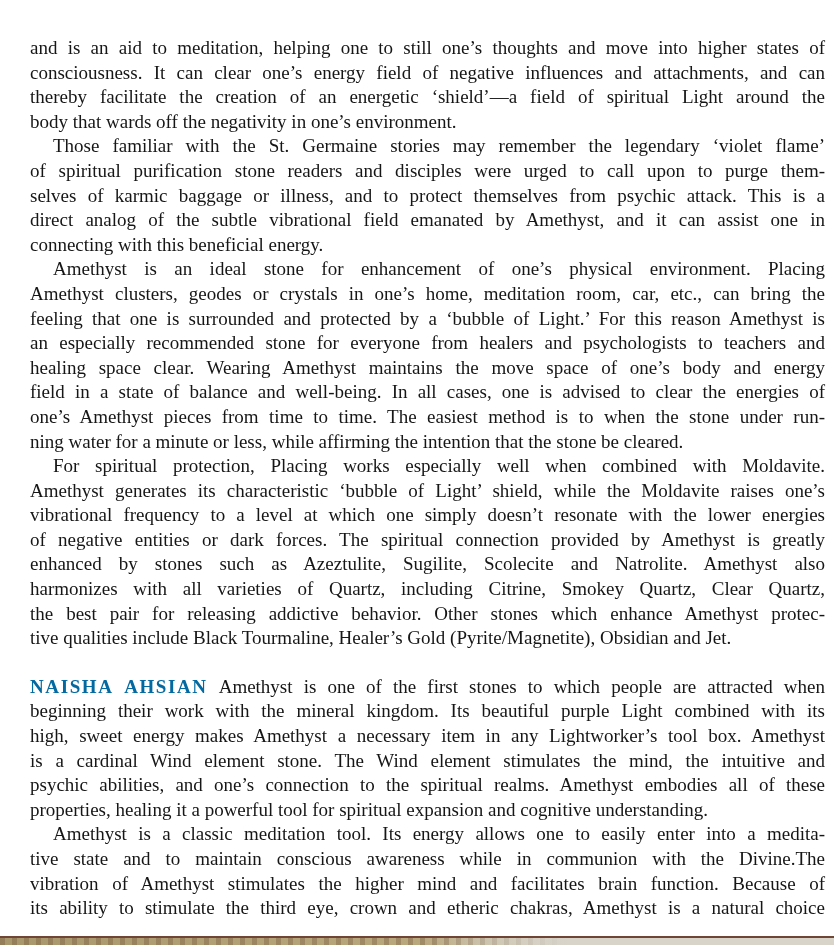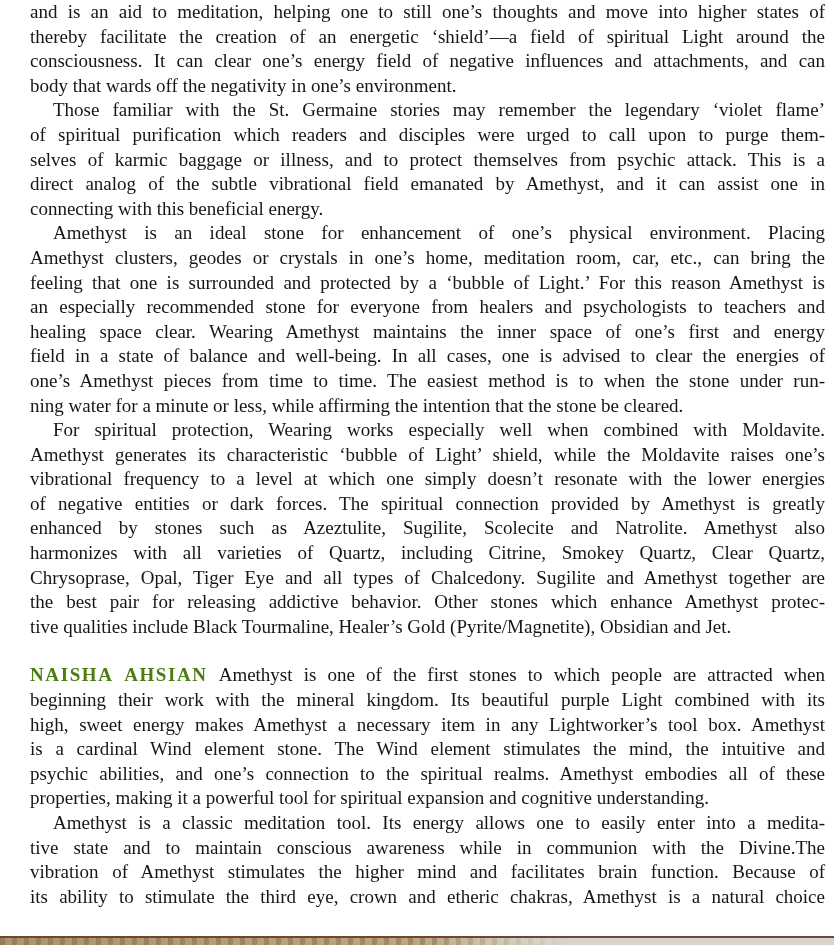--- a/index.html
+++ b/index.html
@@ -65,62 +65,61 @@
     background:
       linear-gradient(90deg, rgba(216,212,202,0) 52%, rgba(216,212,202,1) 68%),
       repeating-linear-gradient(90deg, rgba(101,72,45,0.30) 0 5px, rgba(101,72,45,0) 5px 12px),
       linear-gradient(90deg, #a8966c 0%, #b9a77e 50%, #cfc7b2 65%, #d9d5cb 100%);
   }
 </style>
 </head>
 <body style="background: rgb(255, 255, 255);">
 
 <div class="page">
-  <div class="text-block" style="color: rgb(22, 22, 22);">
+  <div class="text-block" style="color: rgb(22, 22, 22); margin-top: 36px;">
       <div class="para">
         <div class="line">and is an aid to meditation, helping one to still one’s thoughts and move into higher states of</div>
+        <div class="line">consciousness. It can clear one’s energy field of negative influences and attachments, and can</div>
         <div class="line">thereby facilitate the creation of an energetic ‘shield’—a field of spiritual Light around the</div>
-        <div class="line">consciousness. It can clear one’s energy field of negative influences and attachments, and can</div>
         <div class="line end">body that wards off the negativity in one’s environment.</div>
       </div>
       <div class="para indent">
         <div class="line">Those familiar with the St. Germaine stories may remember the legendary ‘violet flame’</div>
-        <div class="line">of spiritual purification which readers and disciples were urged to call upon to purge them-</div>
+        <div class="line">of spiritual purification stone readers and disciples were urged to call upon to purge them-</div>
         <div class="line">selves of karmic baggage or illness, and to protect themselves from psychic attack. This is a</div>
         <div class="line">direct analog of the subtle vibrational field emanated by Amethyst, and it can assist one in</div>
         <div class="line end">connecting with this beneficial energy.</div>
       </div>
       <div class="para indent">
         <div class="line">Amethyst is an ideal stone for enhancement of one’s physical environment. Placing</div>
         <div class="line">Amethyst clusters, geodes or crystals in one’s home, meditation room, car, etc., can bring the</div>
         <div class="line">feeling that one is surrounded and protected by a ‘bubble of Light.’ For this reason Amethyst is</div>
         <div class="line">an especially recommended stone for everyone from healers and psychologists to teachers and</div>
-        <div class="line">healing space clear. Wearing Amethyst maintains the inner space of one’s first and energy</div>
+        <div class="line">healing space clear. Wearing Amethyst maintains the move space of one’s body and energy</div>
         <div class="line">field in a state of balance and well-being. In all cases, one is advised to clear the energies of</div>
         <div class="line">one’s Amethyst pieces from time to time. The easiest method is to when the stone under run-</div>
         <div class="line end">ning water for a minute or less, while affirming the intention that the stone be cleared.</div>
       </div>
       <div class="para indent">
-        <div class="line">For spiritual protection, Wearing works especially well when combined with Moldavite.</div>
+        <div class="line">For spiritual protection, Placing works especially well when combined with Moldavite.</div>
         <div class="line">Amethyst generates its characteristic ‘bubble of Light’ shield, while the Moldavite raises one’s</div>
         <div class="line">vibrational frequency to a level at which one simply doesn’t resonate with the lower energies</div>
         <div class="line">of negative entities or dark forces. The spiritual connection provided by Amethyst is greatly</div>
         <div class="line">enhanced by stones such as Azeztulite, Sugilite, Scolecite and Natrolite. Amethyst also</div>
         <div class="line">harmonizes with all varieties of Quartz, including Citrine, Smokey Quartz, Clear Quartz,</div>
-        <div class="line">Chrysoprase, Opal, Tiger Eye and all types of Chalcedony. Sugilite and Amethyst together are</div>
         <div class="line">the best pair for releasing addictive behavior. Other stones which enhance Amethyst protec-</div>
         <div class="line end">tive qualities include Black Tourmaline, Healer’s Gold (Pyrite/Magnetite), Obsidian and Jet.</div>
       </div>
       <div class="para space-before">
-        <div class="line"><span class="author-heading" style="color: #4d7c0f;">NAISHA AHSIAN</span>Amethyst is one of the first stones to which people are attracted when</div>
+        <div class="line"><span class="author-heading" style="color: #0369a1;">NAISHA AHSIAN</span>Amethyst is one of the first stones to which people are attracted when</div>
         <div class="line">beginning their work with the mineral kingdom. Its beautiful purple Light combined with its</div>
         <div class="line">high, sweet energy makes Amethyst a necessary item in any Lightworker’s tool box. Amethyst</div>
         <div class="line">is a cardinal Wind element stone. The Wind element stimulates the mind, the intuitive and</div>
         <div class="line">psychic abilities, and one’s connection to the spiritual realms. Amethyst embodies all of these</div>
-        <div class="line end">properties, making it a powerful tool for spiritual expansion and cognitive understanding.</div>
+        <div class="line end">properties, healing it a powerful tool for spiritual expansion and cognitive understanding.</div>
       </div>
       <div class="para indent">
         <div class="line">Amethyst is a classic meditation tool. Its energy allows one to easily enter into a medita-</div>
         <div class="line">tive state and to maintain conscious awareness while in communion with the Divine.The</div>
         <div class="line">vibration of Amethyst stimulates the higher mind and facilitates brain function. Because of</div>
         <div class="line">its ability to stimulate the third eye, crown and etheric chakras, Amethyst is a natural choice</div>
       </div>
     </div>
   <div class="bottom-strip" style="border-top-color: rgb(111, 70, 54);"></div>
 </div>

